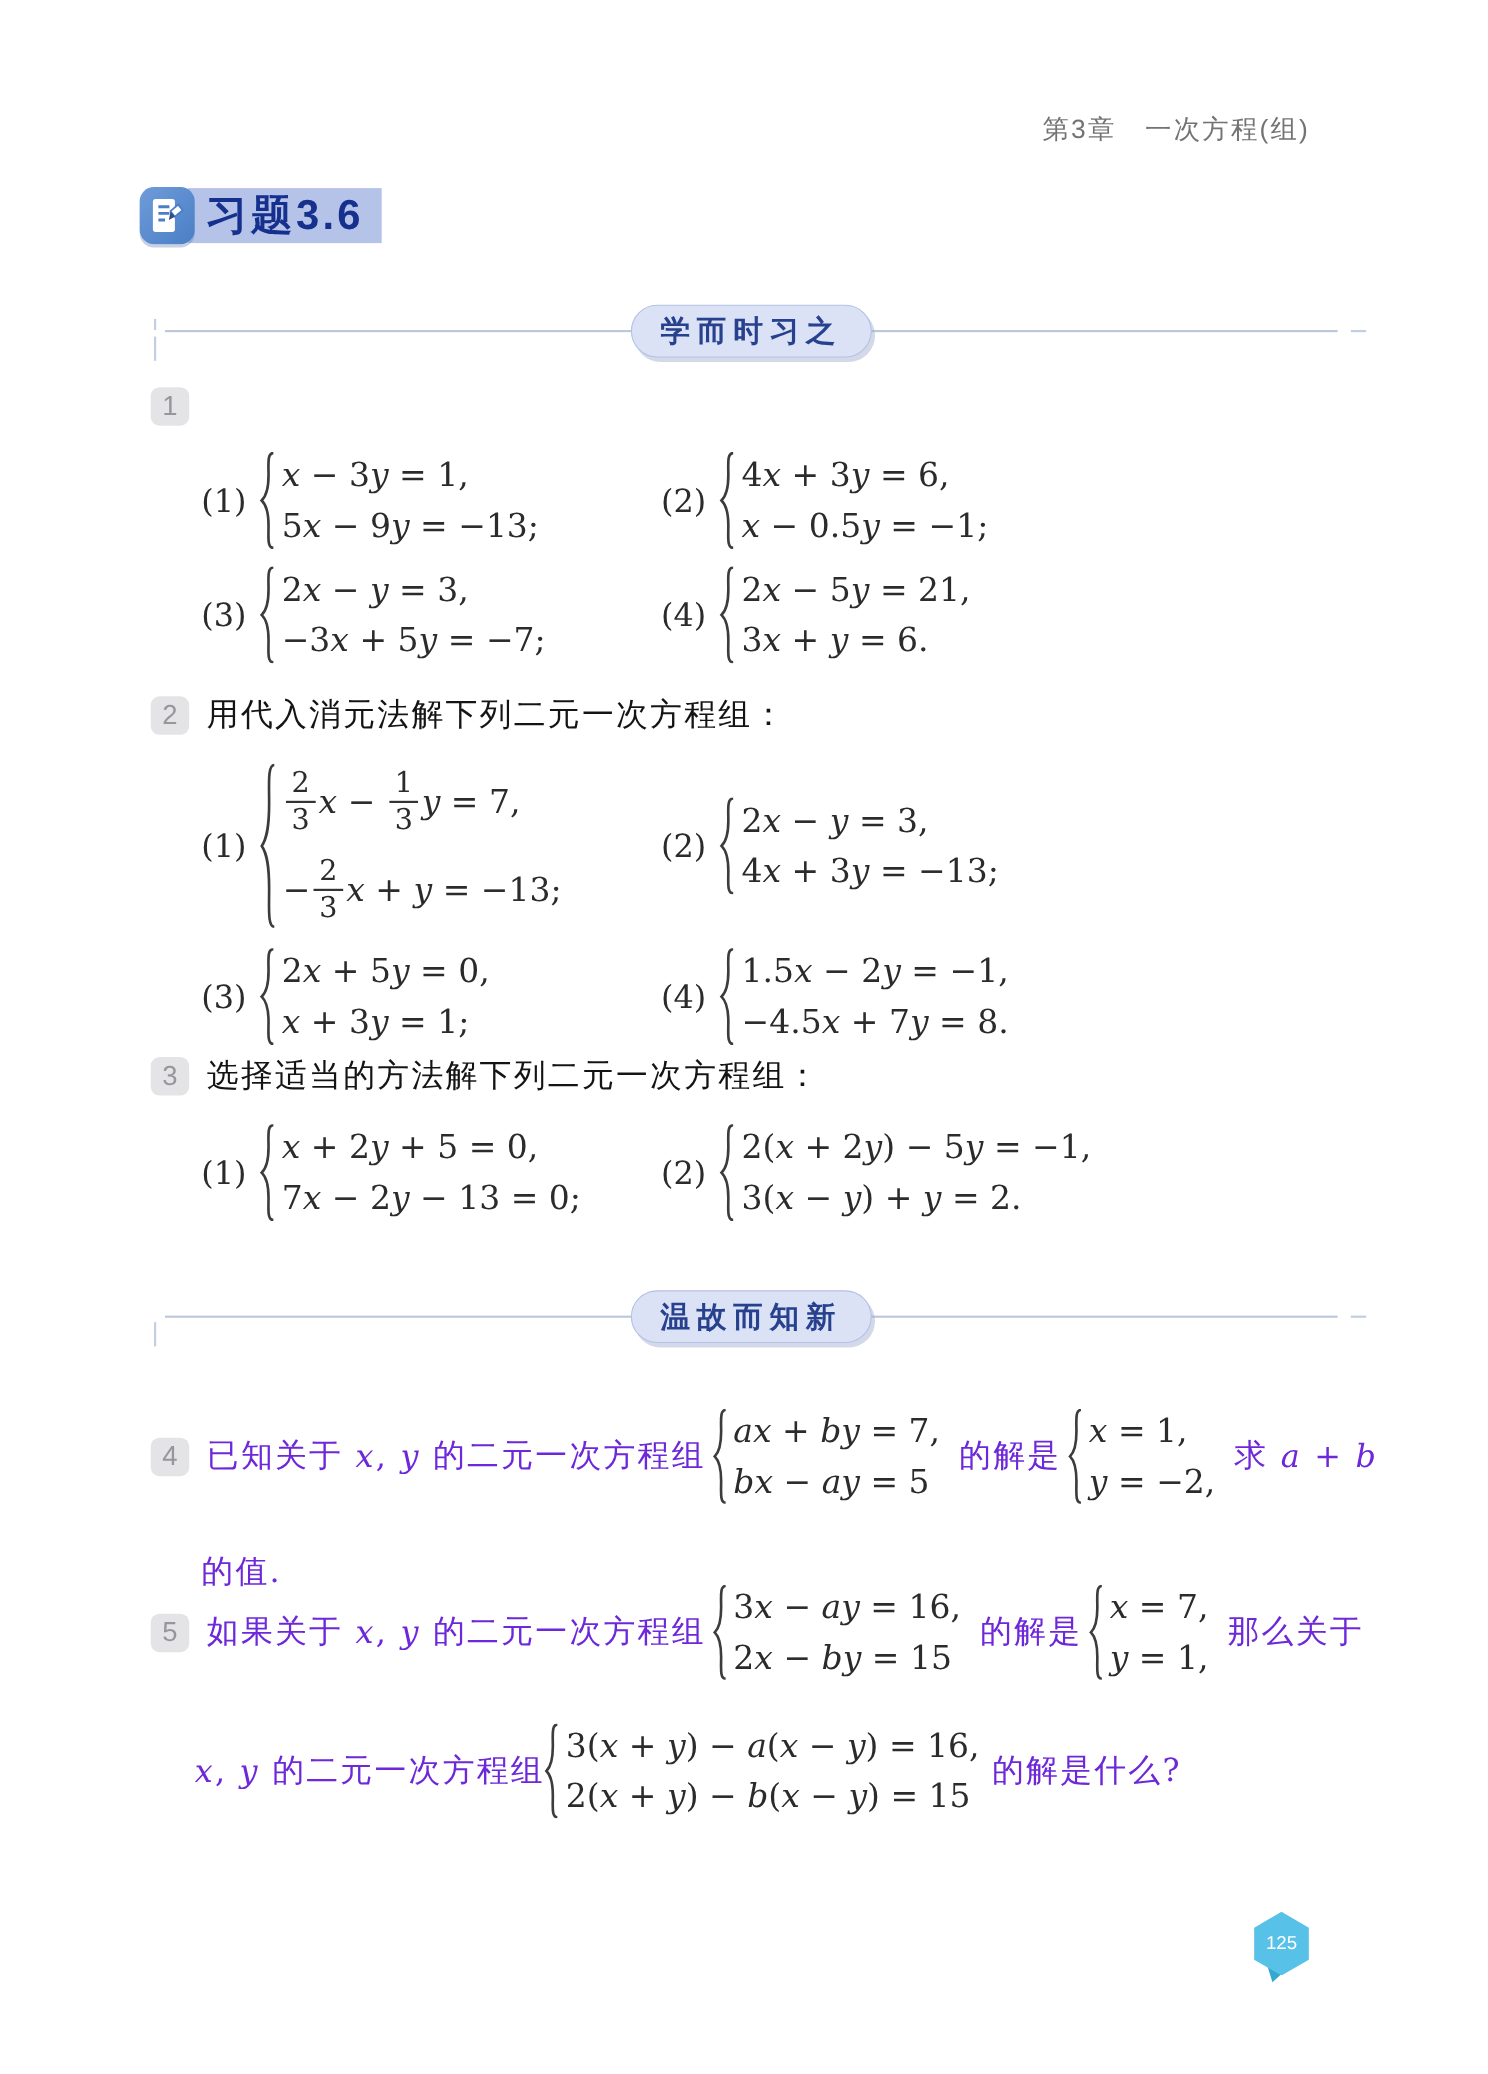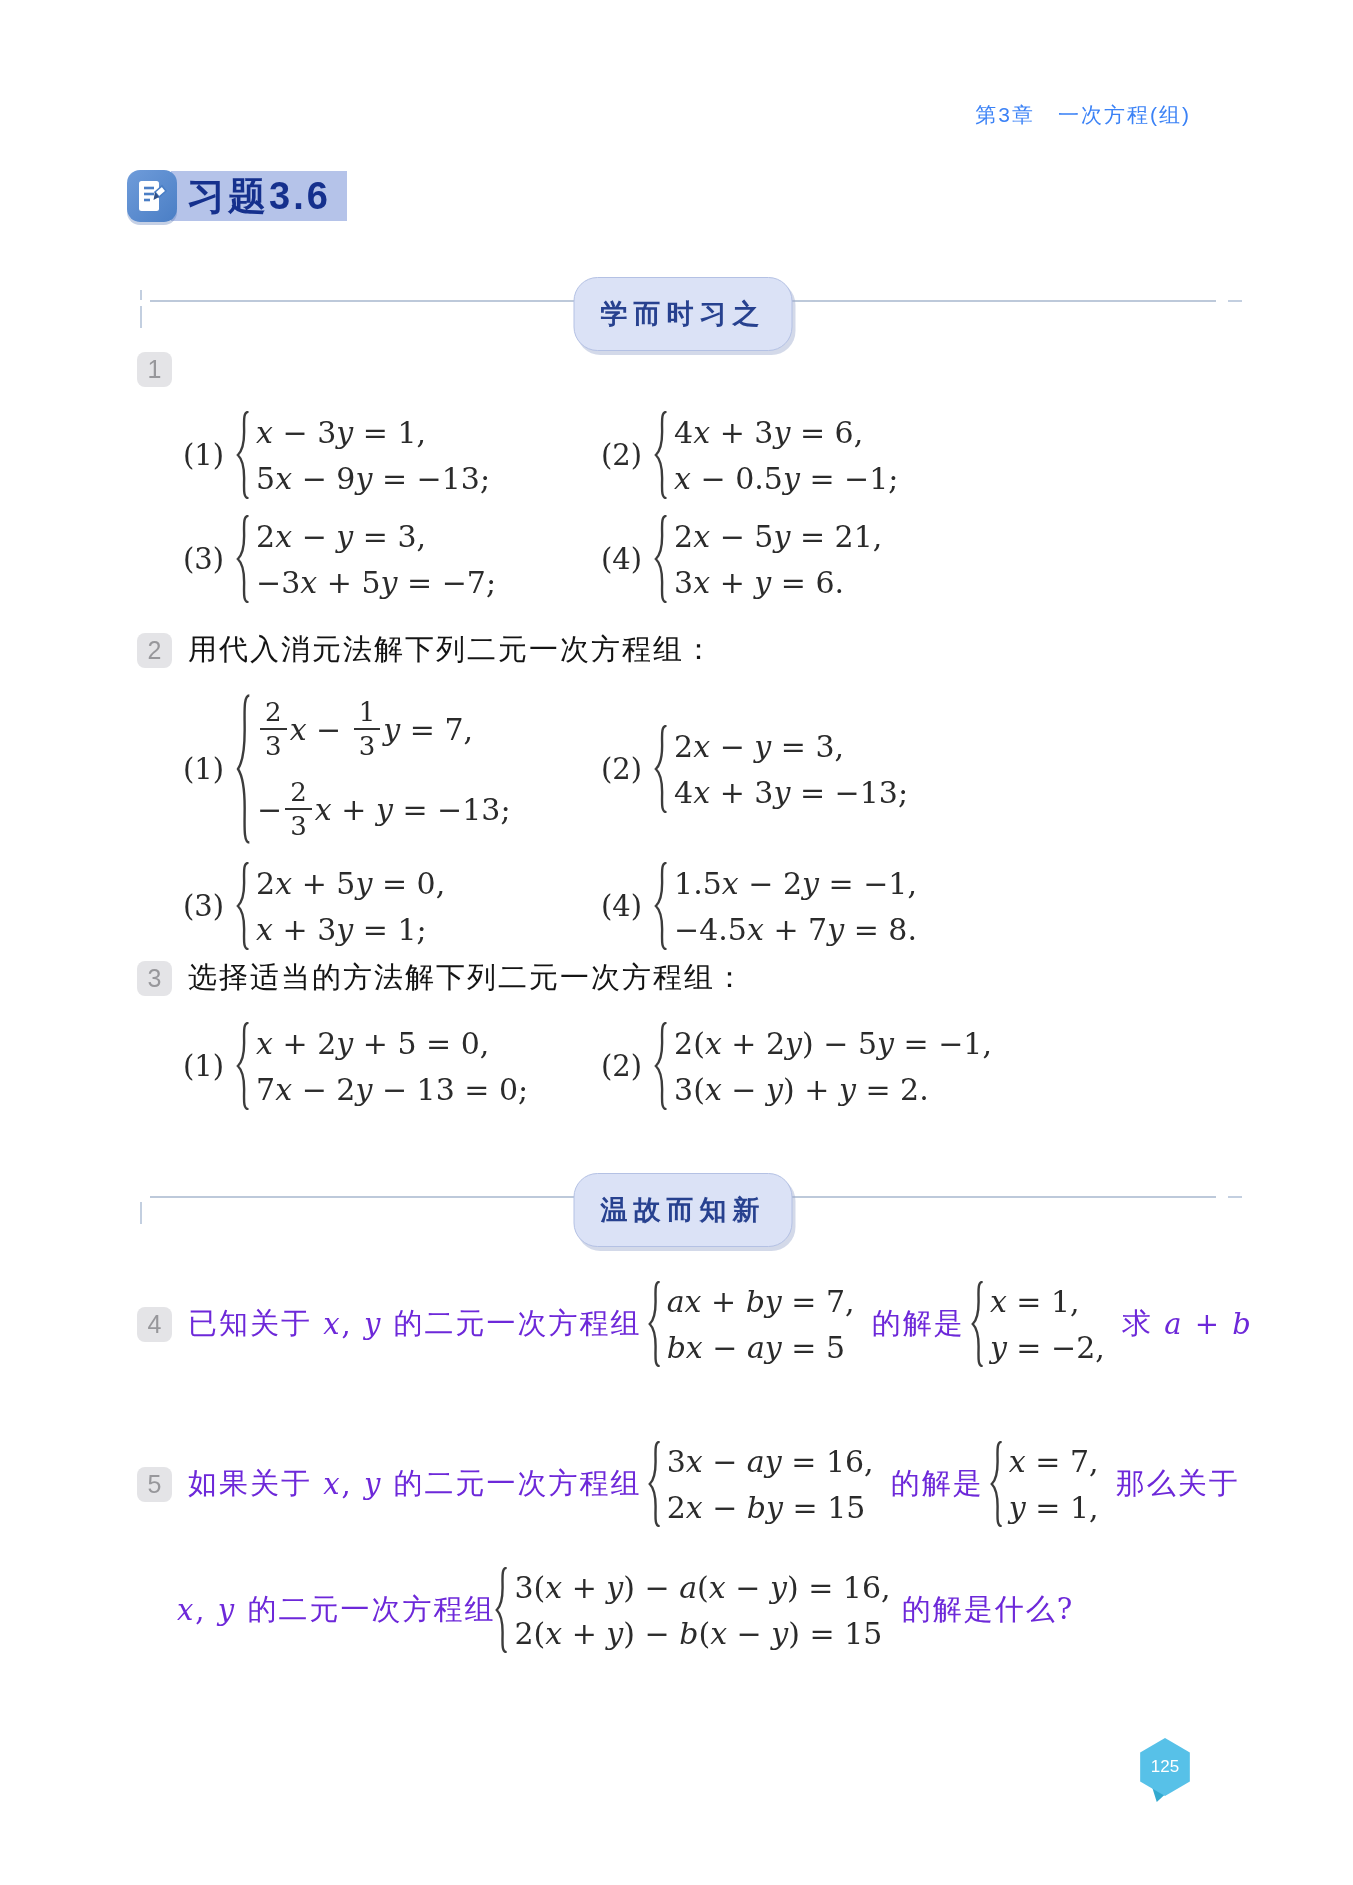--- a/index.html
+++ b/index.html
@@ -5,21 +5,21 @@
   html,body{margin:0;padding:0;}
   body{
     width:1353px;height:1885px;position:relative;background:#ffffff;
     font-family:"Liberation Serif","DejaVu Serif",serif;color:#1c1c1c;
     overflow:hidden;
   }
   
   .header{
     position:absolute;top:101px;right:162px;
     font-family:"Liberation Sans",sans-serif;
-    font-size:21px;color:#3b82f6;letter-spacing:2px;
+    font-size:24px;color:#737373;letter-spacing:2px;
   }
   
   .title-row{position:absolute;left:127px;top:170px;display:flex;align-items:center;}
   .title-icon{
     width:50px;height:52px;border-radius:13px;flex:none;
     background:linear-gradient(135deg,#6f9cda,#4a7ec5);
     display:flex;align-items:center;justify-content:center;
     box-shadow:0 3px 0 rgba(90,120,180,.35);
     position:relative;z-index:2;
   }
@@ -30,21 +30,21 @@
     font-size:38px;padding:2px 16px 2px 16px;letter-spacing:3px;
   }
   
   .divider{position:absolute;left:150px;width:1066px;border-top:2px solid #bdc9da;}
   .divider .tick-l{position:absolute;left:-10px;top:4px;width:2px;height:22px;background:#c3cfe0;}
   .divider .tick-l2{position:absolute;left:-10px;top:-12px;width:2px;height:10px;background:#c3cfe0;}
   .divider .tick-r{position:absolute;right:-26px;top:-2px;width:14px;height:2px;background:#c3cfe0;}
   .banner-pill{
     position:absolute;left:50%;top:-25px;transform:translateX(-50%);
     background:#dbe2f6;border:1px solid #b4c1e4;border-radius:24px;
-    padding:18px 26px;font-size:27px;font-weight:bold;color:#27418f;
+    padding:5px 26px;font-size:27px;font-weight:bold;color:#27418f;
     letter-spacing:6px;white-space:nowrap;
     box-shadow:3px 4px 0 rgba(158,170,206,.45);
   }
   
   .prob{position:absolute;left:137px;width:1110px;}
   .stem-row{display:flex;align-items:center;}
   .pnum{
     flex:none;width:35px;height:35px;border-radius:8px;background:#e4e4e7;
     color:#97979b;font-family:"Liberation Sans",sans-serif;font-size:25px;
     display:flex;align-items:center;justify-content:center;margin-right:16px;
@@ -290,20 +290,23 @@
             <path d="M20 1 C11 1 13 12 13 24 C13 40 9 46 3 50 C9 54 13 60 13 76 C13 88 11 99 20 99" fill="none" stroke="currentColor" stroke-width="2.4" vector-effect="non-scaling-stroke"></path>
           </svg>
         </span>
       <span class="lines">
         <span class="eq"><i>x</i> = 1,</span>
         <span class="eq"><i>y</i> = −2,</span>
       </span>
     </div>
     <span class="cn eq"> 求 <i>a</i> + <i>b</i></span>
   </div>
+  <div class="cont-line" style="margin-top:20px;">
+    <span class="cn eq">的值.</span>
+  </div>
 </div>
 
 <div class="prob" id="p5" style="top:1422px;">
   <div class="inline-row">
     <span class="pnum">5</span>
     <span class="cn eq">如果关于 <i>x</i>, <i>y</i> 的二元一次方程组</span>
     <div class="sys gap-s">
       <span class="brace">
           <svg width="14" height="86" viewBox="0 0 24 100" preserveAspectRatio="none">
             <path d="M20 1 C11 1 13 12 13 24 C13 40 9 46 3 50 C9 54 13 60 13 76 C13 88 11 99 20 99" fill="none" stroke="currentColor" stroke-width="2.4" vector-effect="non-scaling-stroke"></path>

